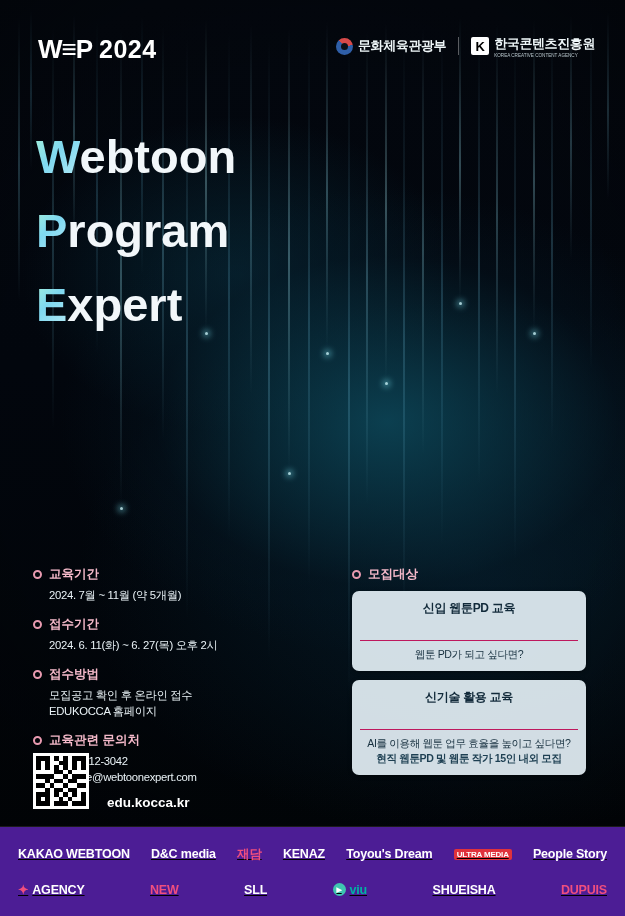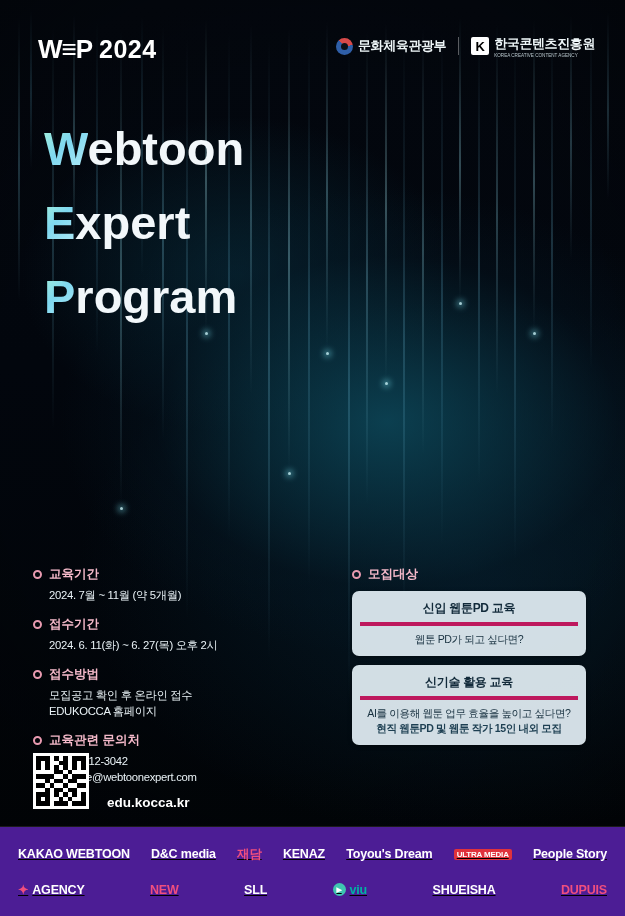--- a/index.html
+++ b/index.html
@@ -56,21 +56,21 @@
     display: flex; align-items: center; gap: 7px;
   }
   .wep-logo .mark { letter-spacing: -1px; }
   .wep-logo .year { font-size: 25px; }
 
   .subtitle {
     position: absolute; left: 40px; top: 73px;
     color: #e8f4f8; font-size: 16.5px; letter-spacing: -0.3px;
   }
 
-  .bigtitle { position: absolute; left: 36px; top: 112px; margin-left: 8px; }
+  .bigtitle { position: absolute; left: 36px; top: 120px; }
   .bigtitle .line {
     font-size: 47px; font-weight: bold; color: #f2f7fa;
     letter-spacing: 0px; line-height: 74px; white-space: nowrap;
   }
   .bigtitle .cap {
     background: linear-gradient(135deg, #a7f3d9 0%, #7fd8f0 45%, #b8ecf7 100%);
     -webkit-background-clip: text; background-clip: text; color: transparent;
   }
 
   
@@ -139,22 +139,22 @@
   .card {
     background: rgba(226,238,244,0.93);
     border-radius: 7px;
     padding: 7px 8px 9px;
     margin-bottom: 9px;
     text-align: center;
     box-shadow: 0 1px 4px rgba(0,0,0,.4);
   }
   .card-title {
     color: #122a3a; font-size: 12px; font-weight: bold; letter-spacing: -0.3px;
-    padding-bottom: 5px; margin-bottom: 6px;
-    border-bottom: 4px solid #be185d;
+    padding-bottom: 23px; margin-bottom: 6px;
+    border-bottom: 1px solid #be185d;
     display: inline-block; width: 100%;
   }
   .card-line1 { color: #17303f; font-size: 10.6px; line-height: 15px; letter-spacing: -0.4px; }
   .card-line2 { color: #1d3f52; font-size: 10.6px; font-weight: bold; line-height: 15px; letter-spacing: -0.4px; }
 
   
   .sponsors {
     position: absolute; left: 0; bottom: 0; width: 625px; height: 90px;
     background: #4c1d95;
     border-top: 1px solid #1b1b1b;
@@ -227,24 +227,24 @@
     <span class="mark">W≡P</span>
     <span class="year">2024</span>
   </div>
 
 
   <div class="bigtitle">
     <div class="line">
       <span class="cap">W</span><span>ebtoon</span>
     </div>
     <div class="line">
+      <span class="cap">P</span><span>rogram</span>
+    </div>
+    <div class="line">
       <span class="cap">E</span><span>xpert</span>
-    </div>
-    <div class="line">
-      <span class="cap">P</span><span>rogram</span>
     </div>
   </div>
 
   <div class="gov">
     <div class="item">
       <span class="gov-emblem"></span>
       <span class="txt">문화체육관광부</span>
     </div>
     <span class="divider"></span>
     <div class="item">

